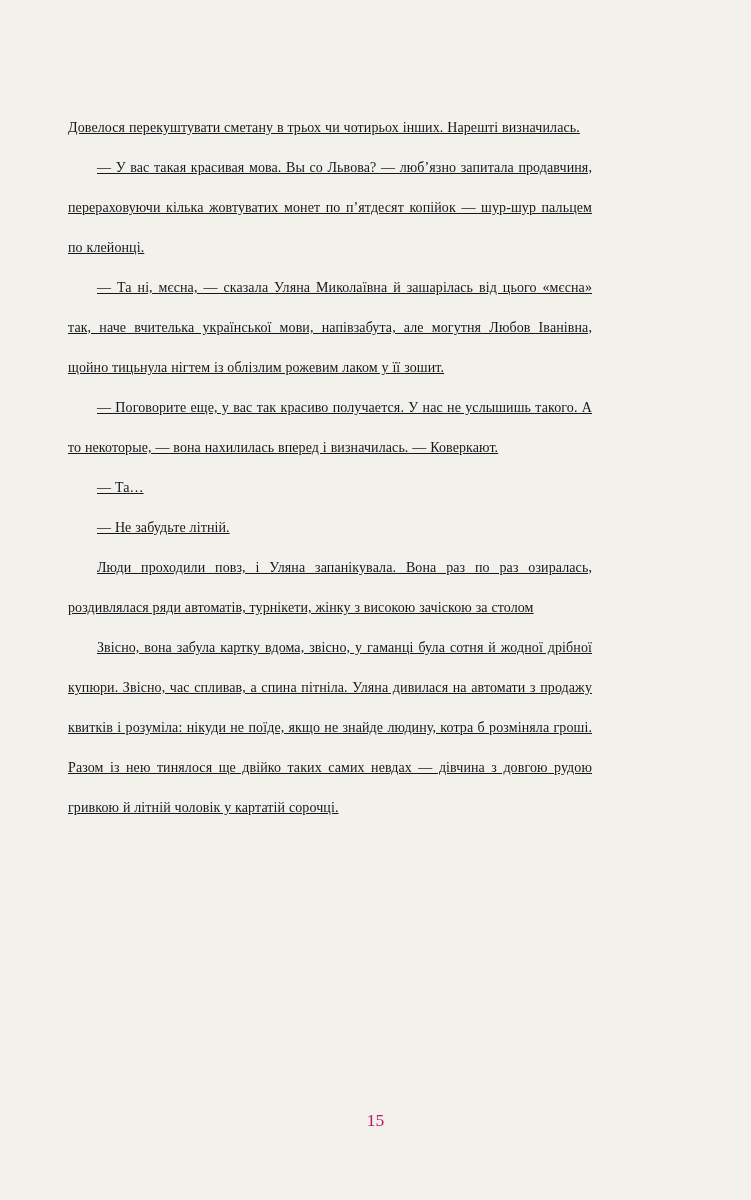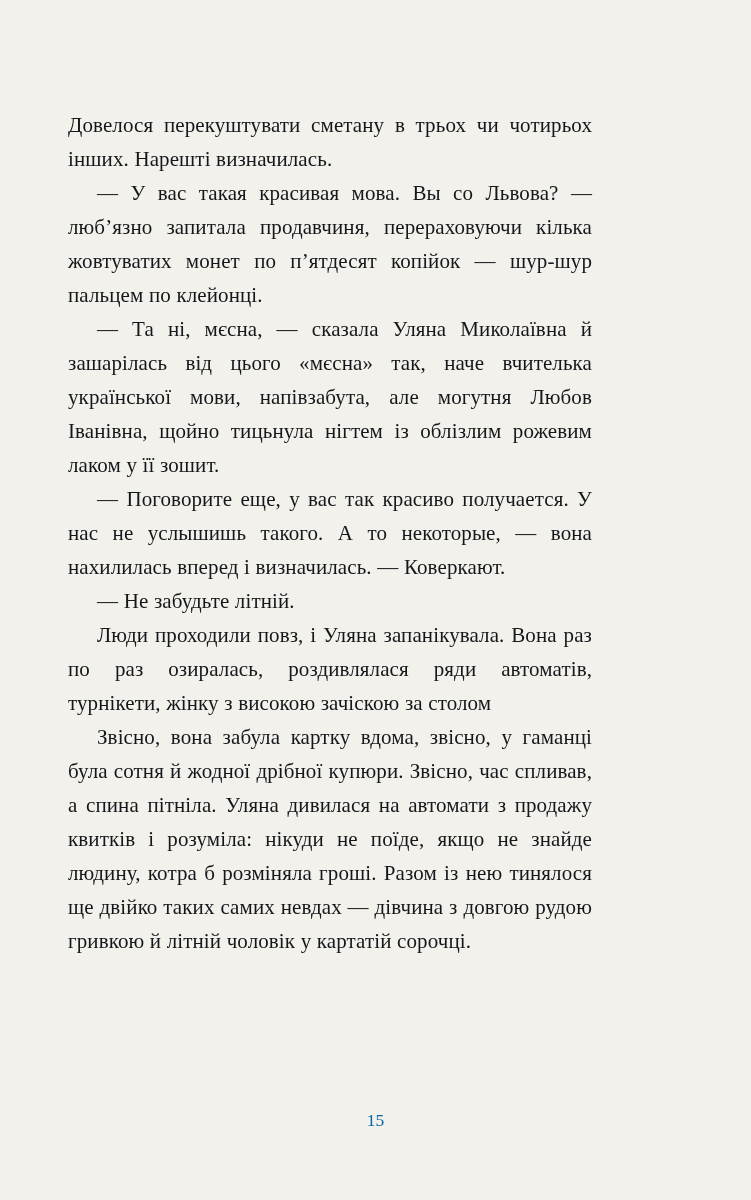--- a/index.html
+++ b/index.html
@@ -22,52 +22,54 @@
     box-sizing: border-box;
   }
   .text-block {
     position: absolute;
     top: 108px;
     left: 68px;
     width: 524px;
   }
   p.para {
     margin: 0;
-    font-size: 21px;
-    line-height: 34px;
+    font-size: 14px;
+    line-height: 40px;
     text-align: justify;
     text-justify: inter-word;
     letter-spacing: 0.1px;
     word-spacing: 0.2px;
     hyphens: manual;
+    text-decoration: underline;
   }
   p.para.indent {
     text-indent: 29px;
   }
   .folio {
     position: absolute;
     left: 0;
     width: 751px;
     top: 1110px;
     text-align: center;
     font-size: 17.5px;
     line-height: 20px;
-    color: #0369a1;
+    color: #be185d;
   }
 </style>
 </head>
 <body>
 
 <div class="page">
 
   <div class="text-block">
     <p class="para">Довелося перекуштувати сметану в трьох чи чотирьох інших. Нарешті визначилась.</p>
     <p class="para indent">— У вас такая красивая мова. Вы со Львова? — люб’язно запитала продавчиня, перераховуючи кілька жовтуватих монет по п’ятдесят копійок — шур-шур пальцем по клейонці.</p>
     <p class="para indent">— Та ні, мєсна, — сказала Уляна Миколаївна й зашарілась від цього «мєсна» так, наче вчителька української мови, напівзабута, але могутня Любов Іванівна, щойно тицьнула нігтем із облізлим рожевим лаком у її зошит.</p>
     <p class="para indent">— Поговорите еще, у вас так красиво получается. У нас не услышишь такого. А то некоторые, — вона нахилилась вперед і визначилась. — Коверкают.</p>
+    <p class="para indent">— Та…</p>
     <p class="para indent">— Не забудьте літній.</p>
     <p class="para indent">Люди проходили повз, і Уляна запанікувала. Вона раз по раз озиралась, роздивлялася ряди автоматів, турнікети, жінку з високою зачіскою за столом</p>
     <p class="para indent">Звісно, вона забула картку вдома, звісно, у гаманці була сотня й жодної дрібної купюри. Звісно, час спливав, а спина пітніла. Уляна дивилася на автомати з продажу квитків і розуміла: нікуди не поїде, якщо не знайде людину, котра б розміняла гроші. Разом із нею тинялося ще двійко таких самих невдах — дівчина з довгою рудою гривкою й літній чоловік у картатій сорочці.</p>
   </div>
 
   <div class="folio">15</div>
 
 </div>
 
 </body></html>

